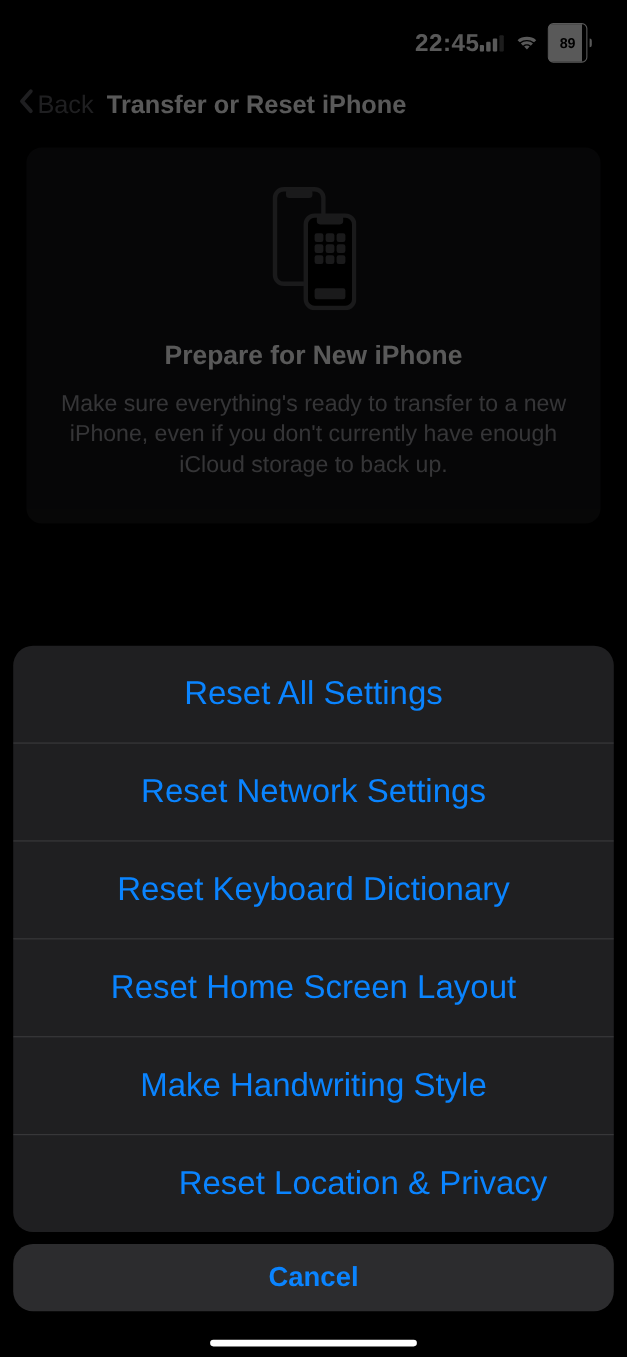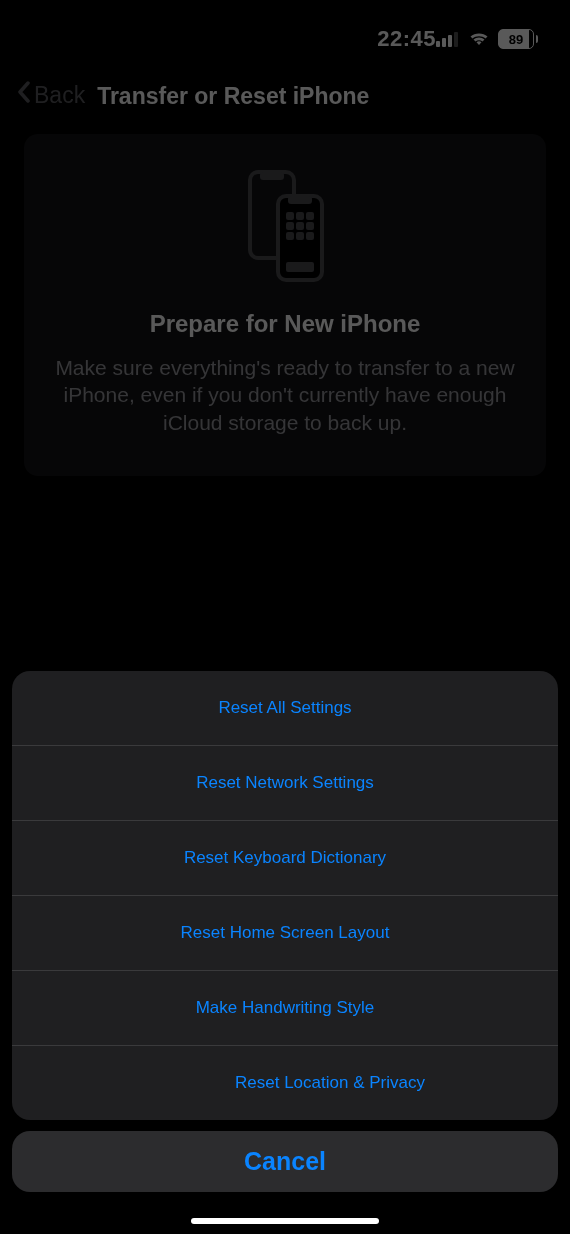--- a/index.html
+++ b/index.html
@@ -37,21 +37,21 @@
     .signal-icon svg, .wifi-icon svg {
       display: block;
     }
     .battery-badge {
       display: flex;
       align-items: center;
       gap: 2px;
     }
     .battery-body {
       width: 36px;
-      height: 20px;
+      height: 36px;
       border: 1.5px solid #fff;
       border-radius: 5px;
       display: flex;
       align-items: center;
       justify-content: center;
       padding: 0 12px;
       font-size: 13px;
       font-weight: 700;
       color: #000;
       background: linear-gradient(to right, #fff 89%, transparent 89%);
@@ -62,21 +62,21 @@
       z-index: 1;
     }
     .battery-tip {
       width: 2px;
       height: 8px;
       background: #fff;
       border-radius: 0 2px 2px 0;
     }
     .nav-bar {
       display: flex;
-      align-items: flex-end;
+      align-items: center;
       padding: 20px 16px 24px 16px;
       gap: 4px;
     }
     .nav-back {
       display: flex;
       align-items: center;
       color: #5b5b5f;
       font-size: 23px;
       font-weight: 400;
     }
@@ -139,21 +139,21 @@
       background: #1f1f21;
       border-radius: 18px;
       overflow: hidden;
       margin-bottom: 11px;
     }
     .sheet-button {
       width: 100%;
       background: transparent;
       border: none;
       color: #0a84ff;
-      font-size: 17px;
+      font-size: 30px;
       font-weight: 400;
       padding: 27px 10px;
       text-align: center;
       cursor: pointer;
       display: block;
       border-bottom: 0.5px solid #3a3a3c;
     }
     .sheet-button:last-child {
       border-bottom: none;
       margin-left: 45px;

